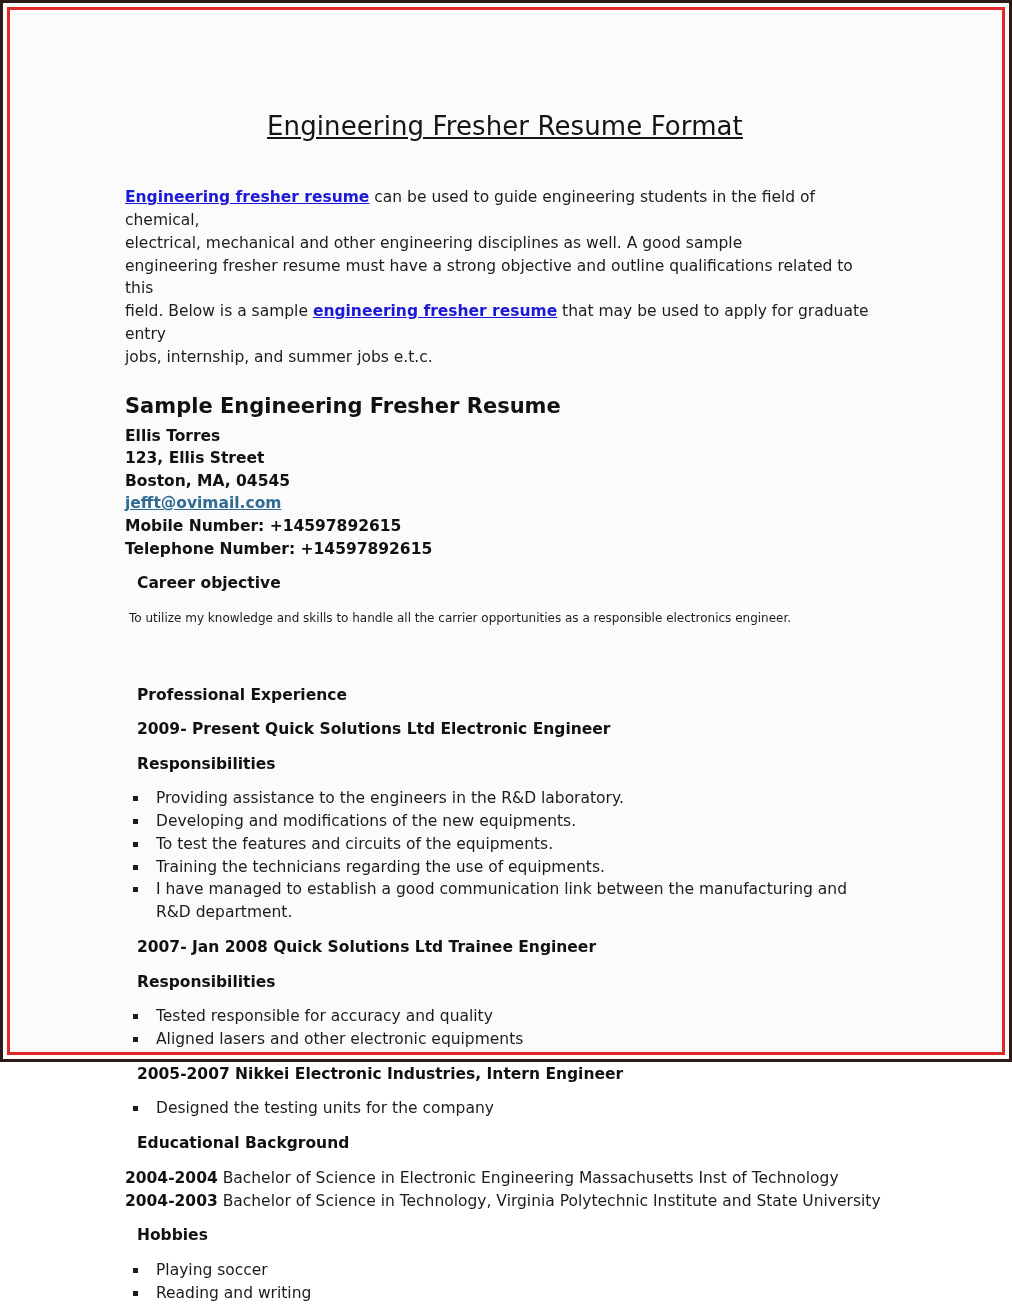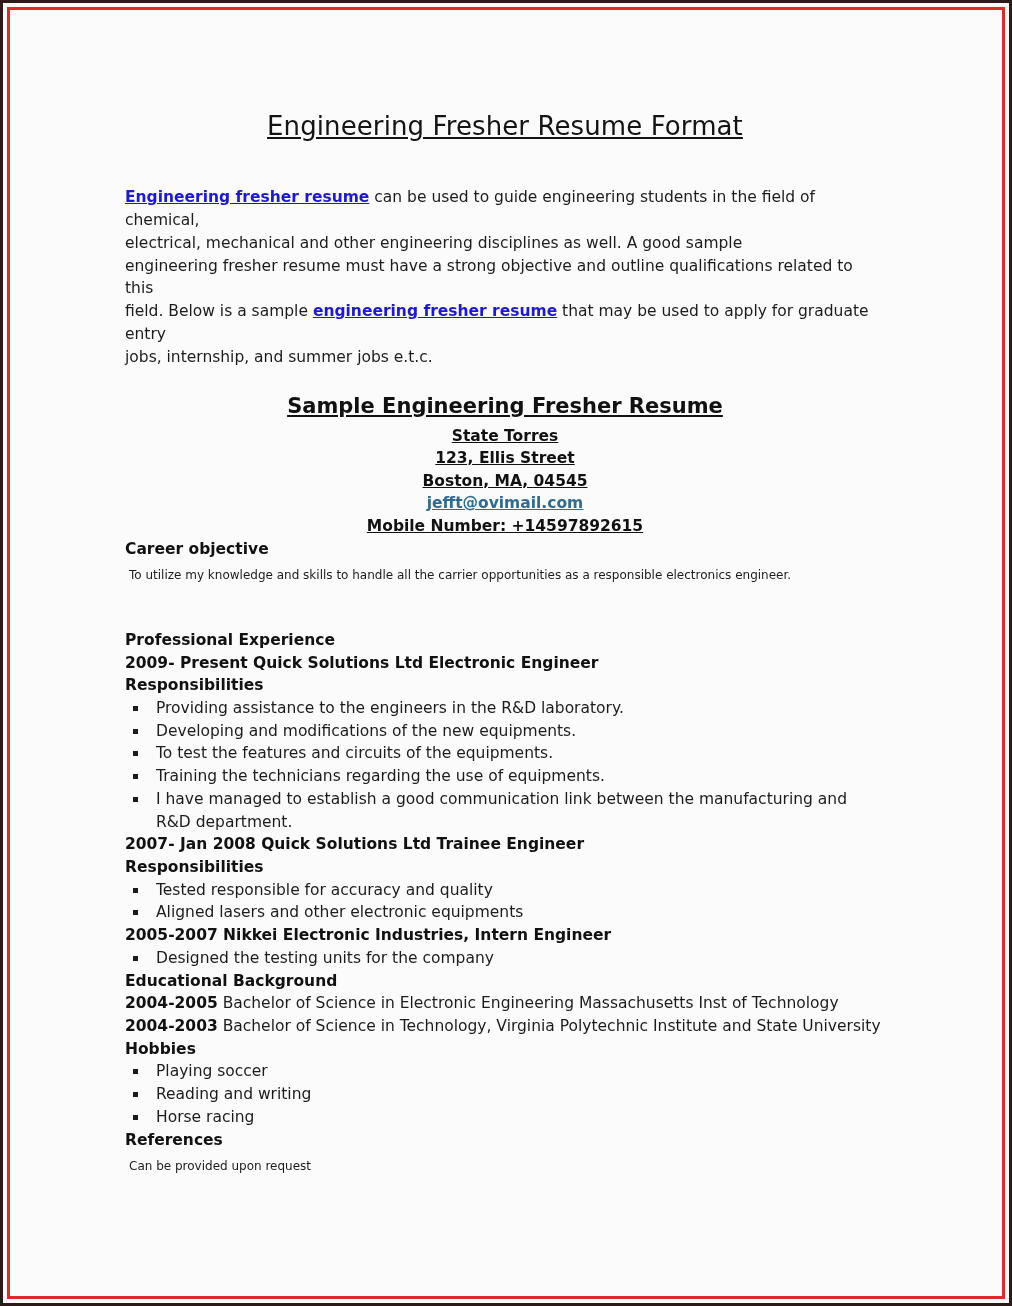--- a/index.html
+++ b/index.html
@@ -12,21 +12,21 @@
     background: #ffffff;
     font-family: "DejaVu Sans", sans-serif;
     overflow: hidden;
   }
 
   .page {
     position: absolute;
     left: 0;
     top: 0;
     width: 1012px;
-    height: 1306px;
+    height: 1062px;
     background: #fbfbfb;
     box-sizing: border-box;
     border: 3px solid #2b1a18;
   }
   .frame-red {
     position: absolute;
     left: 4px;
     top: 4px;
     right: 4px;
     bottom: 4px;
@@ -59,23 +59,22 @@
     color: #1c1c1c;
     margin: 0 0 22px 0;
   }
   .lnk {
     color: #1b18d8;
     font-weight: bold;
     text-decoration: underline;
   }
 
   .center-block {
-    text-align: center;
+    text-align: left;
     color: #111111;
-    text-decoration: underline;
   }
   .resume-heading {
     font-size: 21px;
     font-weight: bold;
     line-height: 30px;
     margin: 0 0 4px 0;
   }
   .center-line {
     font-size: 15.5px;
     font-weight: bold;
@@ -85,21 +84,21 @@
     color: #2f6b92;
     font-weight: bold;
     text-decoration: underline;
   }
 
   .sec-head {
     font-size: 15.5px;
     font-weight: bold;
     color: #111111;
     line-height: 22.6px;
-    margin: 0;
+    margin: 12px;
   }
   .body-line {
     font-size: 12px;
     font-weight: normal;
     color: #1c1c1c;
     line-height: 22.8px;
     margin: 4px;
   }
   .gap-lg { height: 38px; }
 
@@ -141,25 +140,26 @@
   <div class="frame-red"></div>
 
   <div class="content">
 
     <h1 class="doc-title">Engineering Fresher Resume Format</h1>
 
     <p class="intro"><a class="lnk" href="#">Engineering fresher resume</a><span> can be used to guide engineering students in the field of chemical,</span><br><span>electrical, mechanical and other engineering disciplines as well. A good sample</span><br><span>engineering fresher resume must have a strong objective and outline qualifications related to this</span><br><span>field.  Below is a sample </span><a class="lnk" href="#">engineering fresher resume</a><span> that may be used to apply for graduate entry</span><br><span>jobs, internship, and summer jobs e.t.c.</span></p>
 
     <div class="center-block">
       <div class="resume-heading">Sample Engineering Fresher Resume</div>
-      <div class="center-line">State Torres</div>
+      <div class="center-line">Ellis Torres</div>
       <div class="center-line">123, Ellis Street</div>
       <div class="center-line">Boston, MA, 04545</div>
       <div class="center-line"><a class="email-link" href="#">jefft@ovimail.com</a></div>
       <div class="center-line">Mobile Number: +14597892615</div>
+      <div class="center-line">Telephone Number: +14597892615</div>
     </div>
 
     <div class="sec-head">Career objective</div>
     <p class="body-line">To utilize my knowledge and skills to handle all the carrier opportunities as a responsible electronics engineer.</p>
 
     <div class="gap-lg"></div>
 
     <div class="sec-head">Professional Experience</div>
 
     <div class="sec-head">2009- Present Quick Solutions Ltd Electronic Engineer</div>
@@ -178,21 +178,21 @@
       <li>Tested responsible for accuracy and quality</li>
       <li>Aligned lasers and other electronic equipments</li>
     </ul>
 
     <div class="sec-head">2005-2007 Nikkei Electronic Industries, Intern Engineer</div>
     <ul class="sq">
       <li>Designed the testing units for the company</li>
     </ul>
 
     <div class="sec-head">Educational Background</div>
-    <p class="edu-line"><b>2004-2005</b><span> Bachelor of Science in Electronic Engineering Massachusetts Inst of Technology</span></p>
+    <p class="edu-line"><b>2004-2004</b><span> Bachelor of Science in Electronic Engineering Massachusetts Inst of Technology</span></p>
     <p class="edu-line"><b>2004-2003</b><span> Bachelor of Science in Technology, Virginia Polytechnic Institute and State University</span></p>
 
     <div class="sec-head">Hobbies</div>
     <ul class="sq">
       <li>Playing soccer</li>
       <li>Reading and writing</li>
       <li>Horse racing</li>
     </ul>
 
     <div class="sec-head">References</div>

